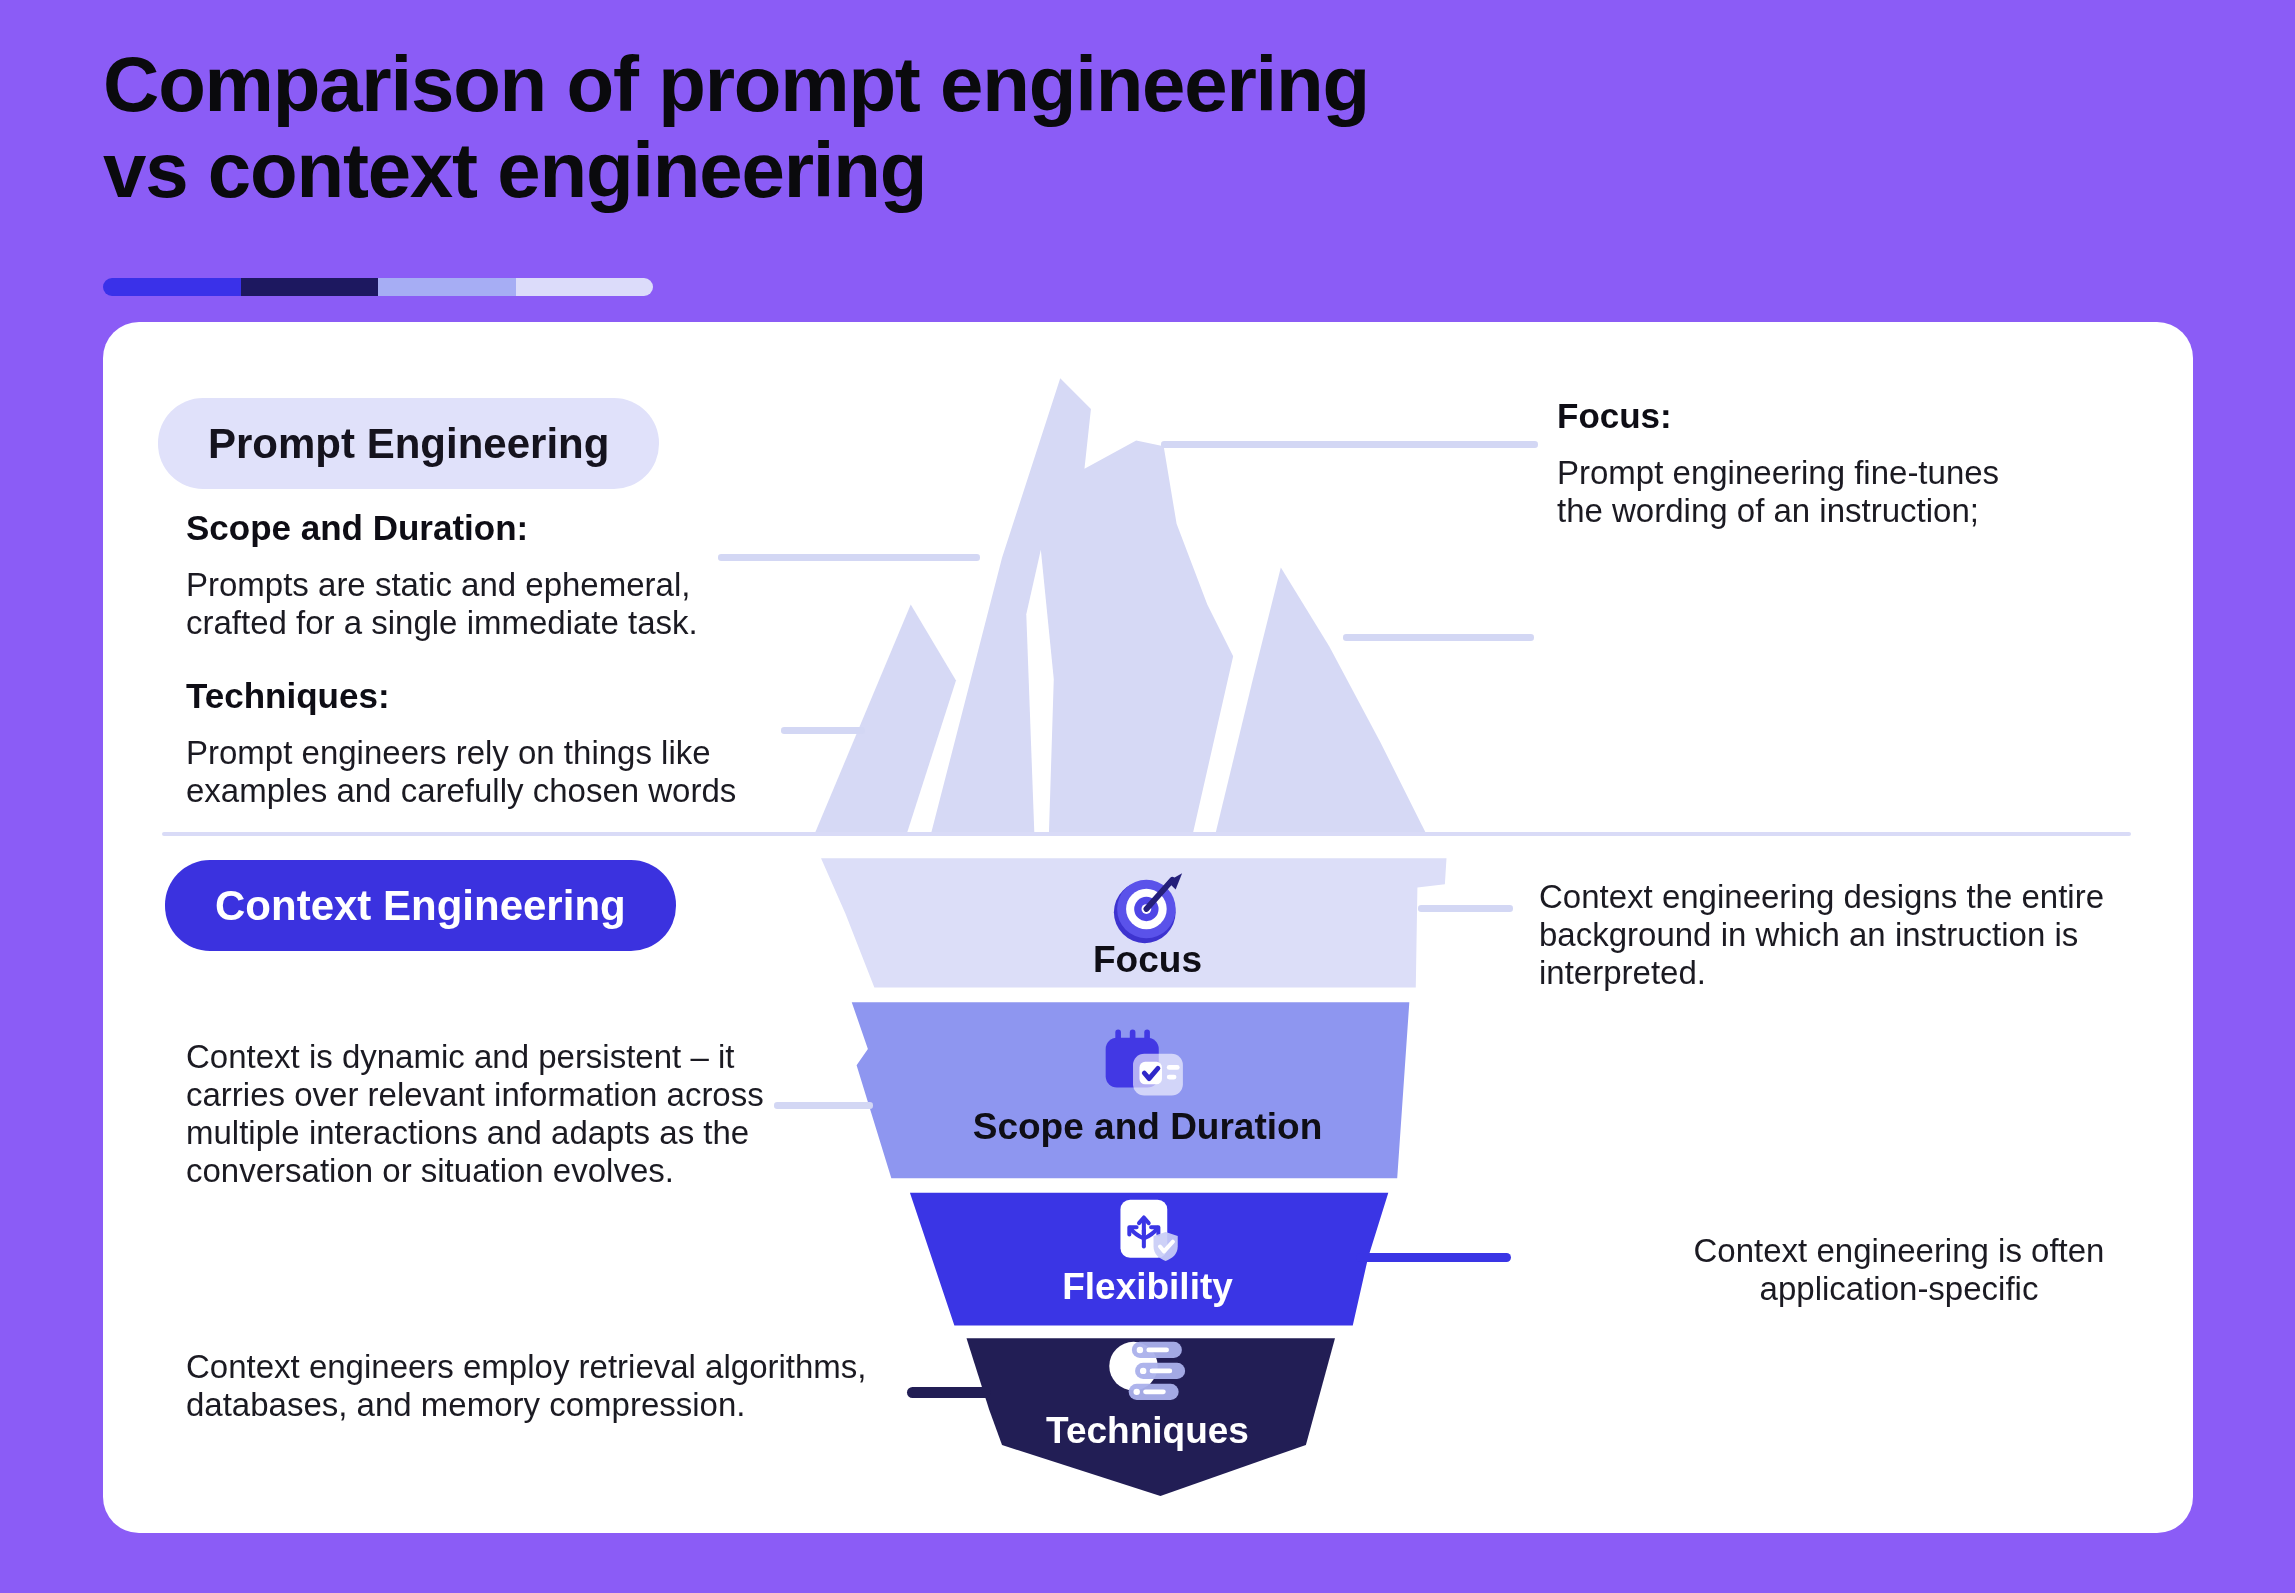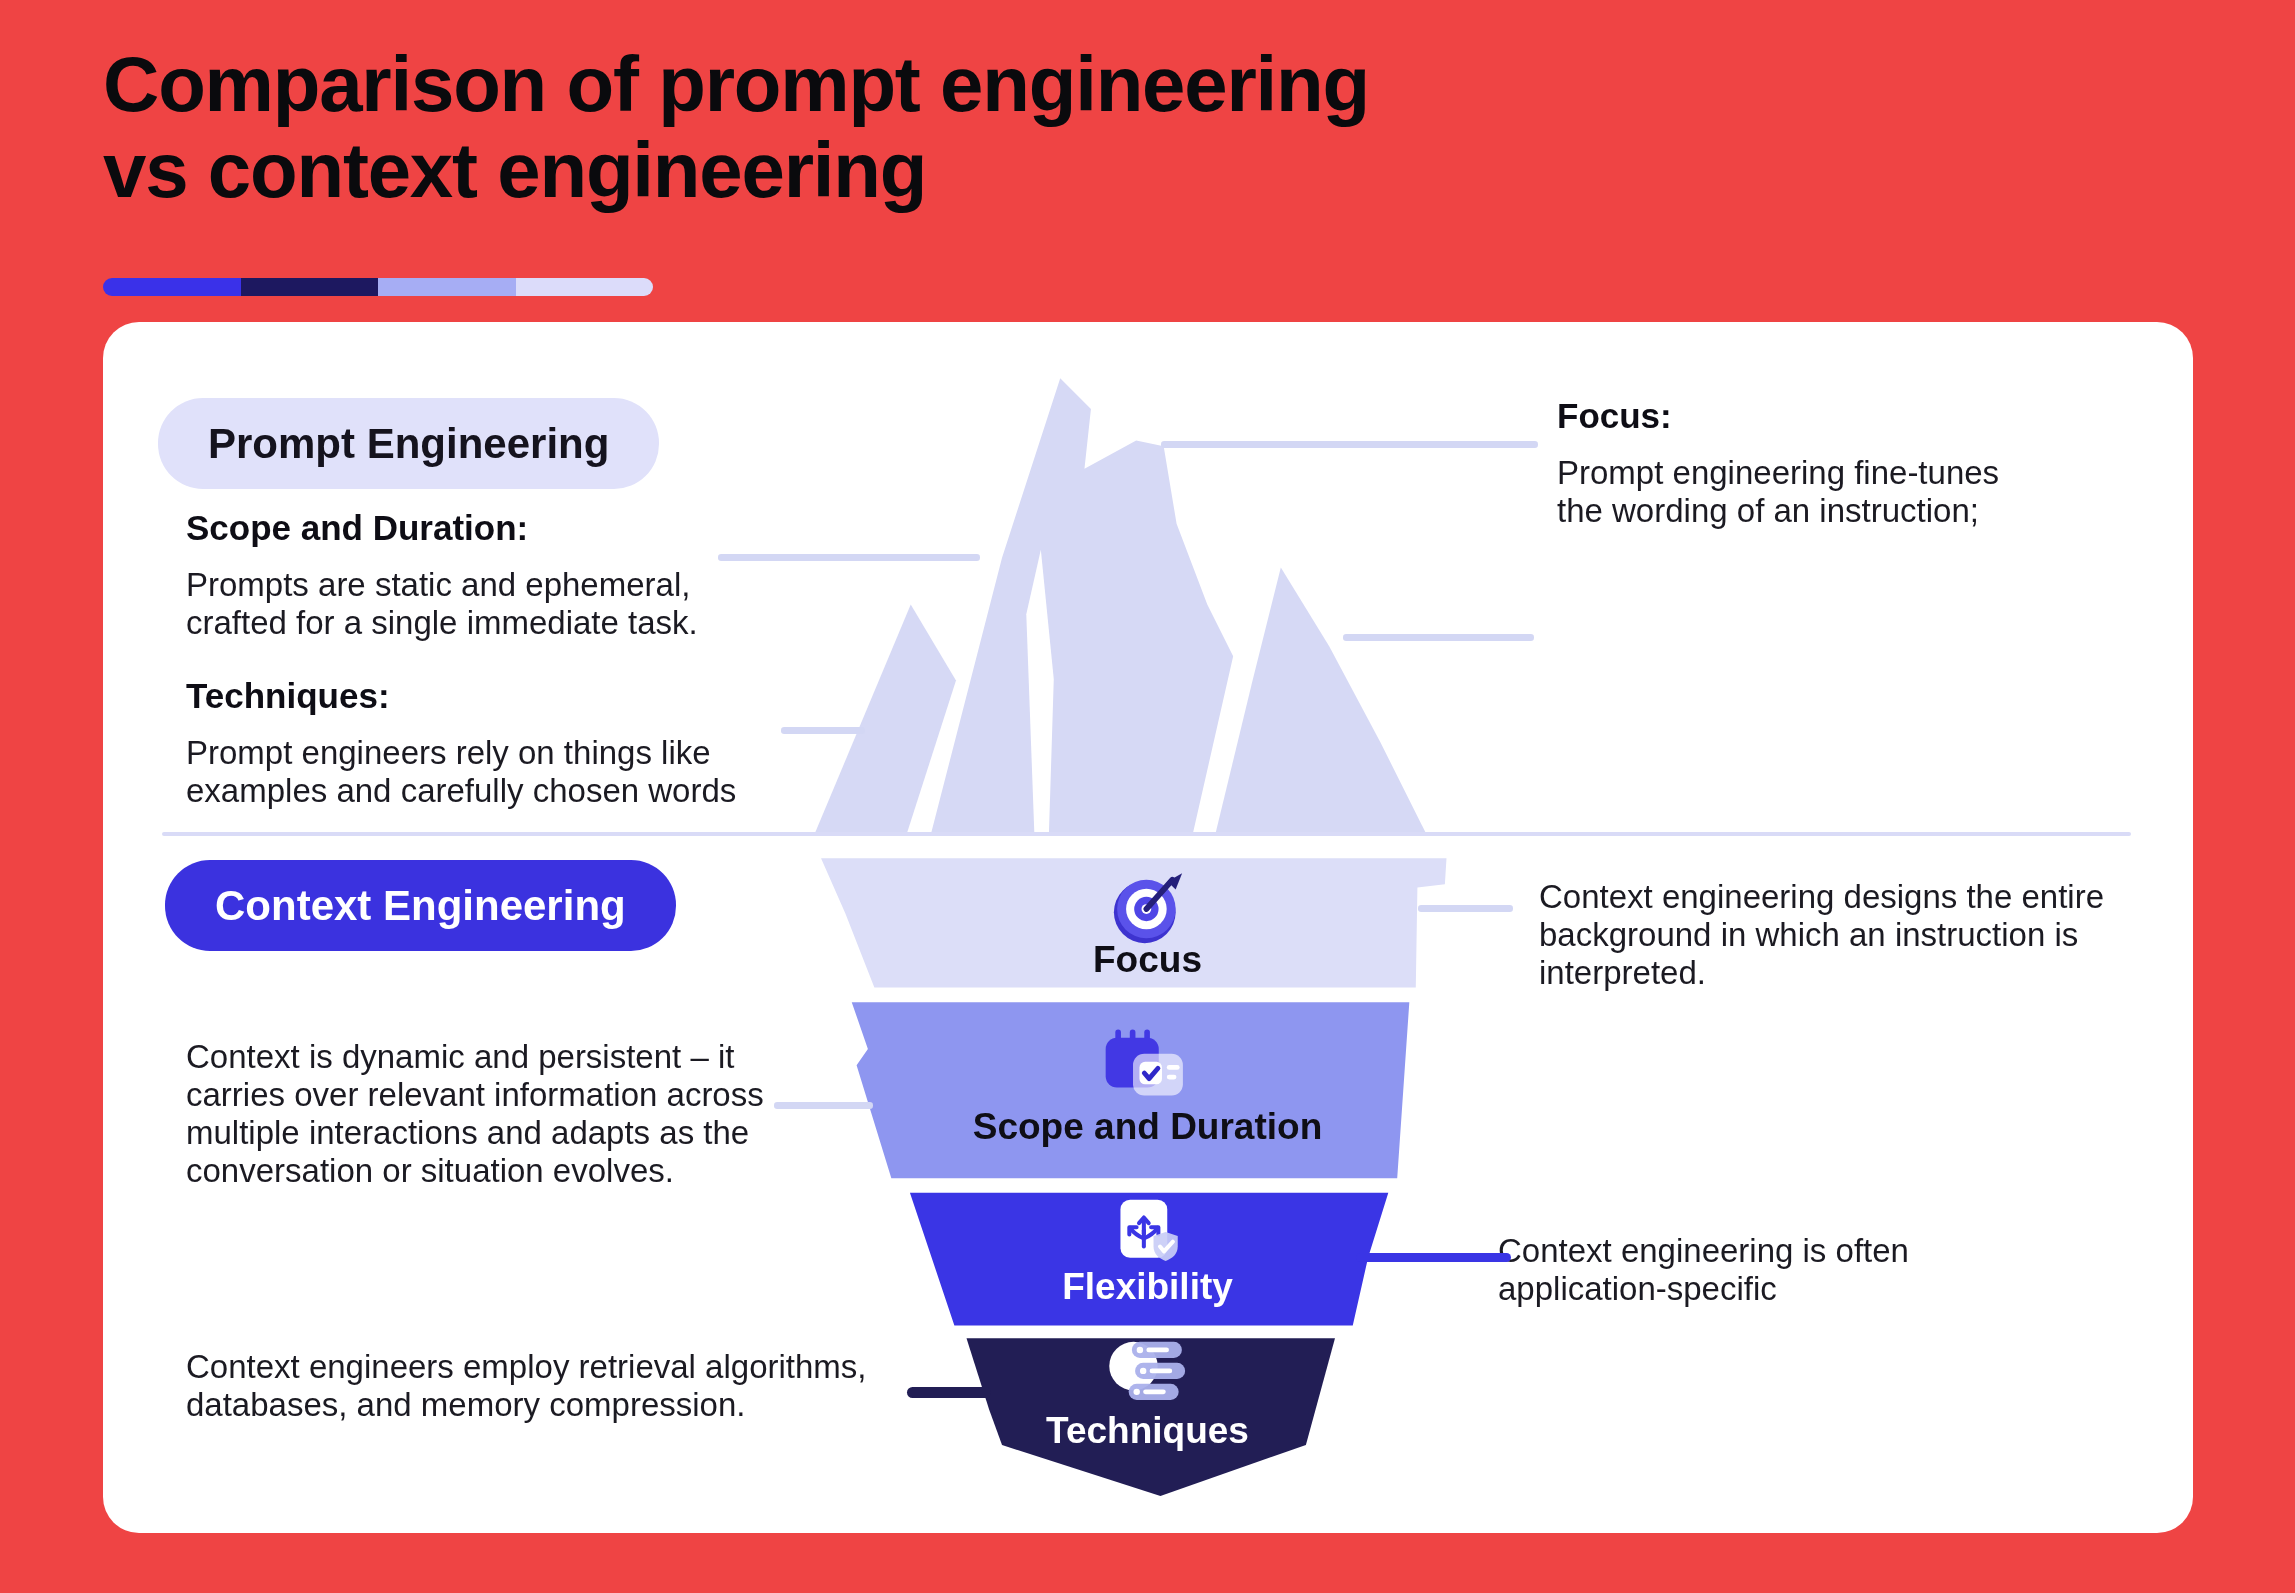--- a/index.html
+++ b/index.html
@@ -25,21 +25,21 @@
   .tblock .tb{font-size:33px;color:#1b1a22;line-height:1.15;white-space:pre-line;margin-top:17px;}
   .note{font-size:33px;color:#1b1a22;line-height:1.15;white-space:pre-line;}
 
   .left-a{left:186px;top:508px;}
   .left-b{left:186px;top:676px;}
   .right-a{left:1557px;top:396px;}
   .right-b{left:1557px;top:587px;}
   .ctx-left-1{left:186px;top:1038px;width:679px;}
   .ctx-left-2{left:186px;top:1348px;width:744px;}
   .ctx-right-1{left:1539px;top:878px;width:630px;}
-  .ctx-right-2{left:1498px;top:1232px;width:630px;}
+  .ctx-right-2{left:1584px;top:1232px;width:630px;text-align:center;}
 
   .waterline{left:162px;top:832px;width:1969px;height:4px;border-radius:2.4px;}
 
   .conn{height:6.5px;border-radius:3.2px;}
   .conn-focus-above{left:1161px;top:441px;width:377px;}
   .conn-scope-above{left:718px;top:554px;width:262px;}
   .conn-tech-above{left:781px;top:727px;width:84px;}
   .conn-flex-above{left:1343px;top:634px;width:191px;}
   .conn-focus-below{left:1418px;top:905px;width:95px;}
   .conn-scope-below{left:774px;top:1102px;width:99px;}
@@ -56,21 +56,21 @@
 
   .icon{display:block;}
   .icon-focus{left:1109px;top:870px;}
   .icon-scope{left:1104px;top:1028px;}
   .icon-flex{left:1114px;top:1198px;}
   .icon-tech{left:1106px;top:1337px;}
 </style>
 </head>
 <body>
 
-<div id="canvas" style="background: #ef4444;">
+<div id="canvas" style="background: #8b5cf6;">
 
   <div class="abs page-title">Comparison of prompt engineering
 vs context engineering</div>
 
   <div class="abs progress">
     <div class="seg" style="background: rgb(58, 49, 233);"></div>
     <div class="seg" style="background: rgb(29, 24, 96);"></div>
     <div class="seg" style="background: rgb(166, 173, 244);"></div>
     <div class="seg" style="background: rgb(220, 220, 250);"></div>
   </div>

